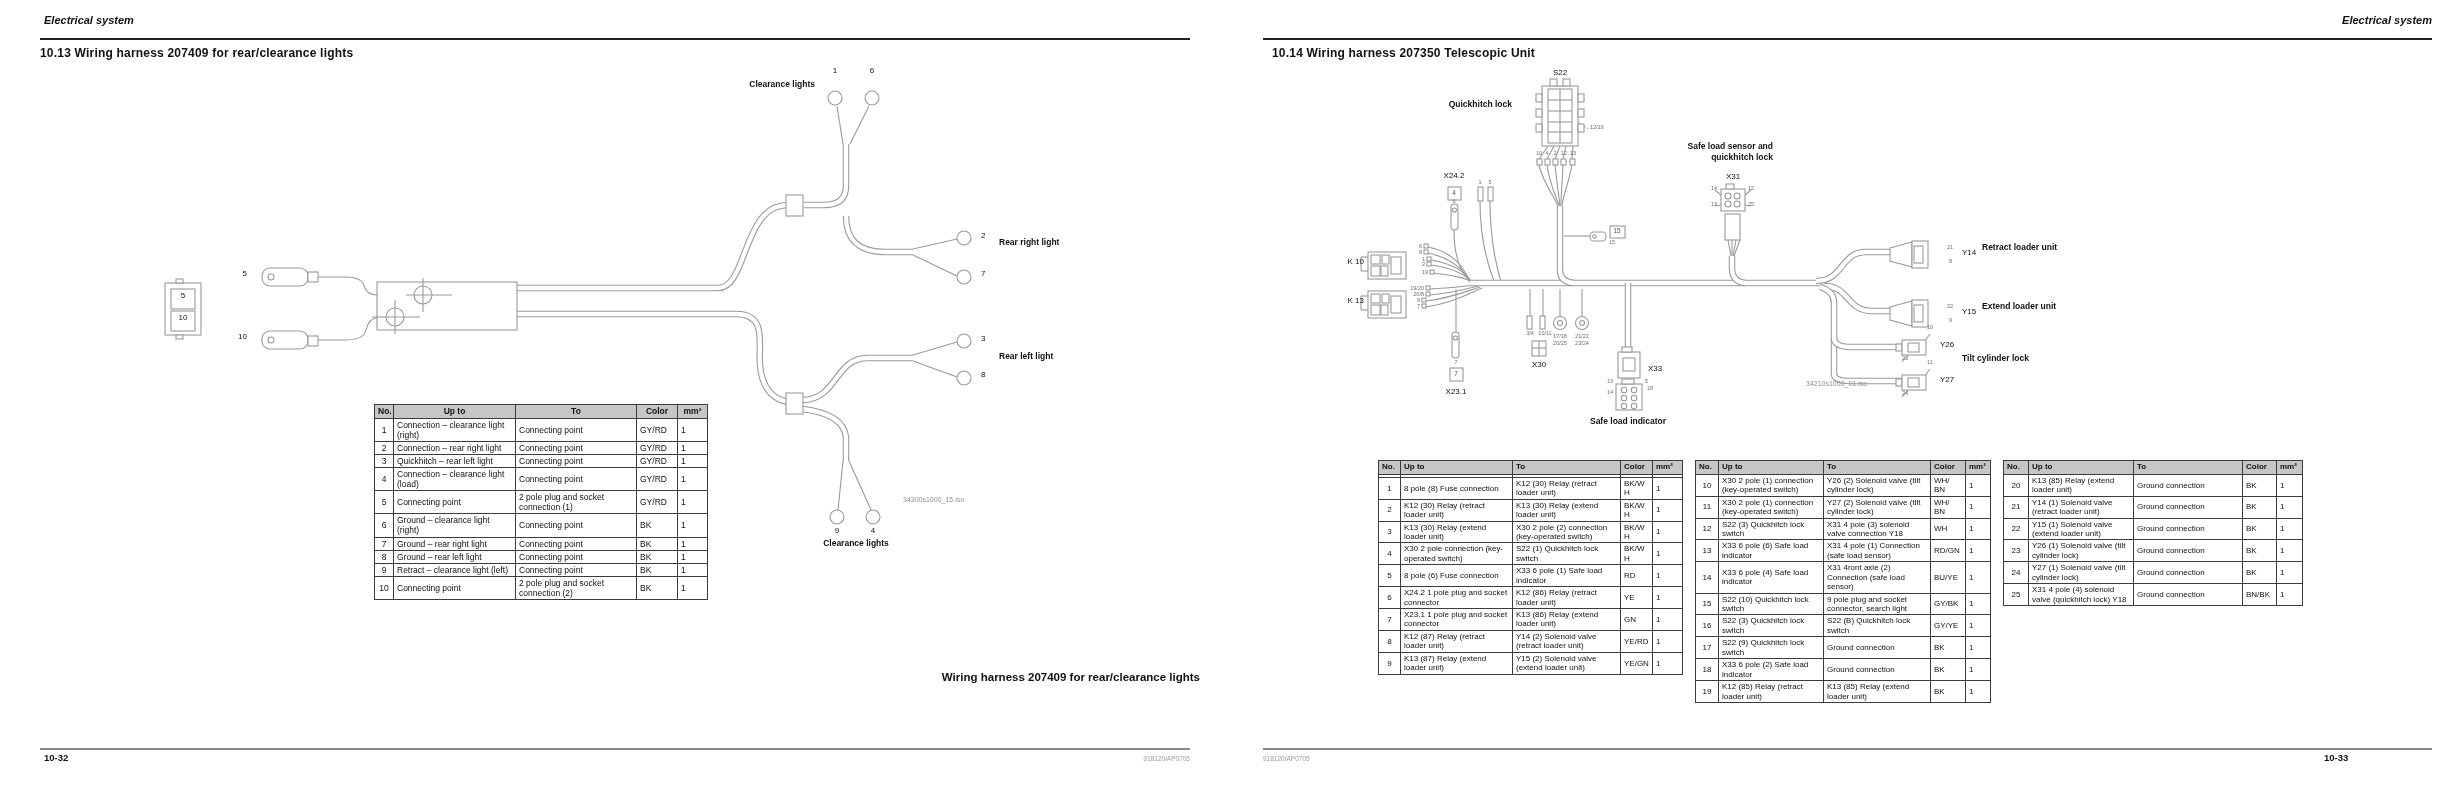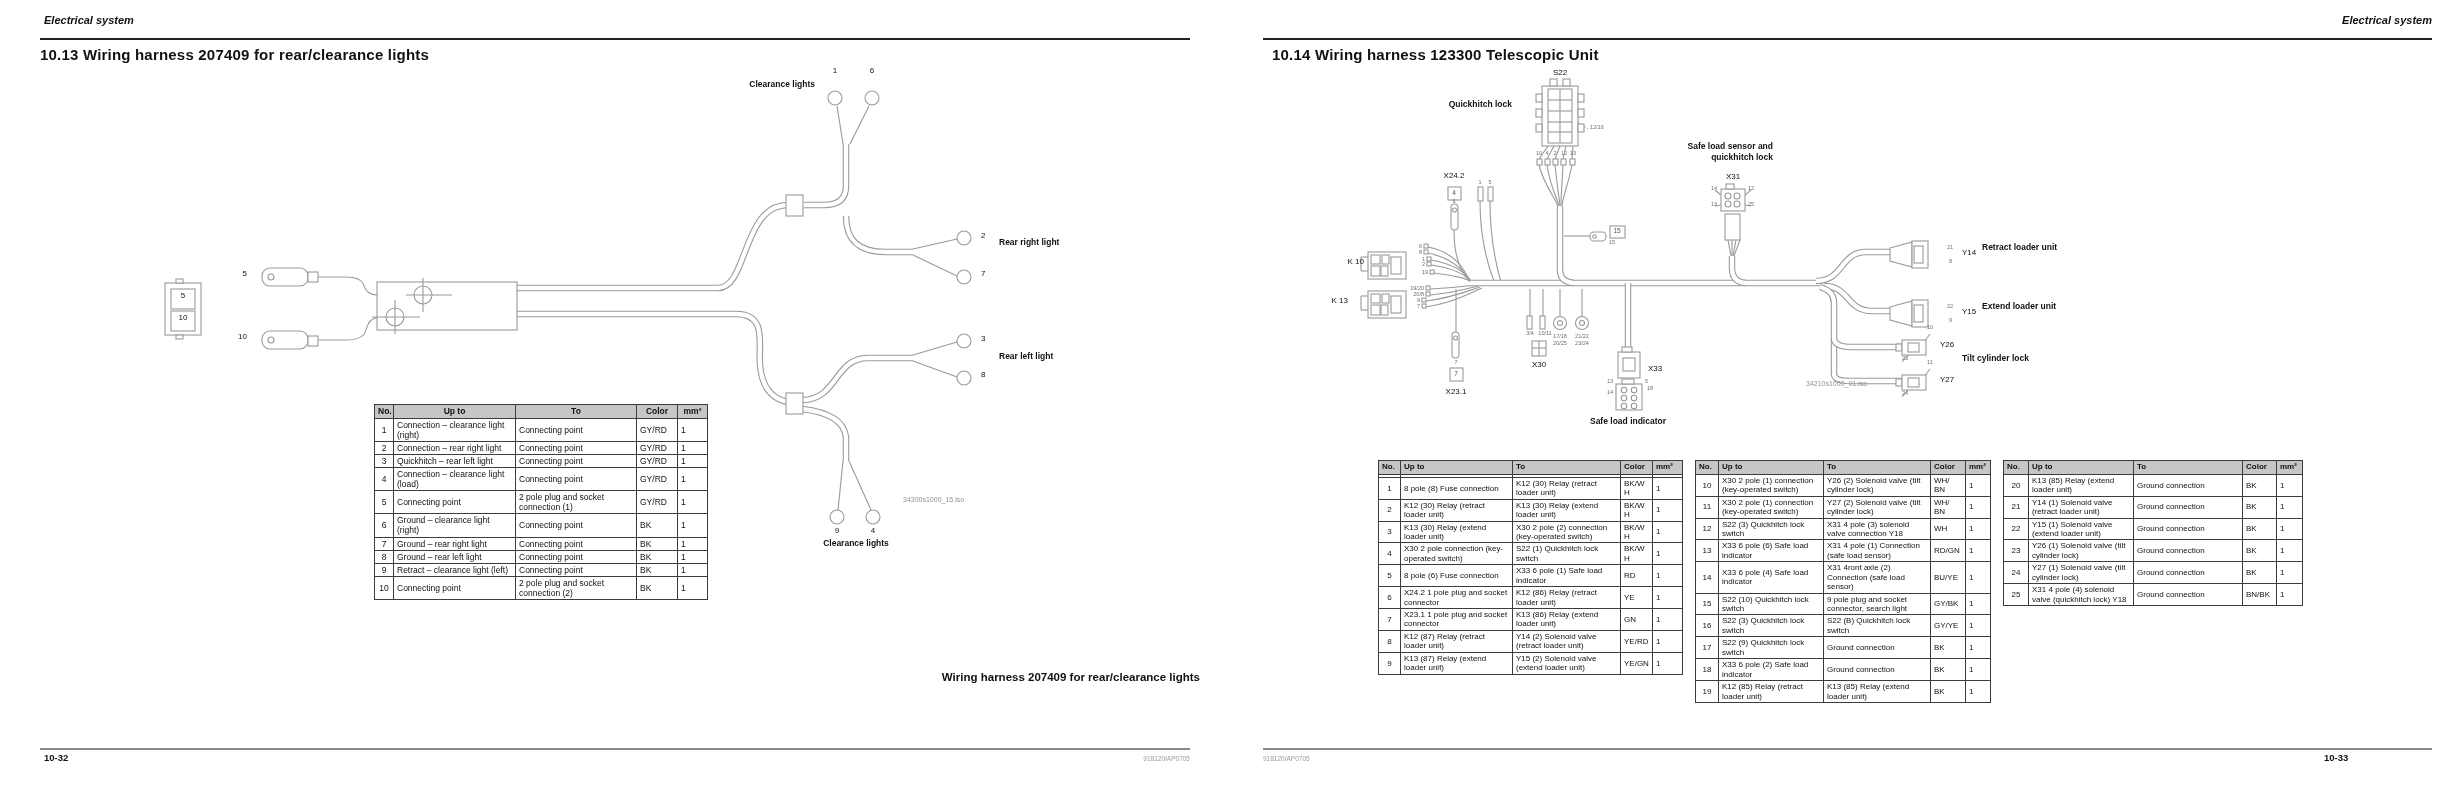--- a/index.html
+++ b/index.html
@@ -3,21 +3,21 @@
 <meta charset="utf-8">
 <style>
   html,body{margin:0;padding:0;}
   body{width:2448px;height:792px;background:#fdfdfd;position:relative;
        font-family:"Liberation Sans", sans-serif;color:#111;overflow:hidden;}
   .page{position:absolute;top:0;width:1224px;height:792px;background:#fff;}
   #pageL{left:0;} #pageR{left:1224px;}
   .ehdr{position:absolute;font-size:11px;font-weight:bold;font-style:italic;white-space:nowrap;}
   .rule{position:absolute;height:0;border-top:2px solid #222;}
   .rule.bot{border-top:2px solid #8a8a8a;}
-  .title{position:absolute;font-size:15px;font-weight:bold;white-space:nowrap;letter-spacing:.2px;}
+  .title{position:absolute;font-size:12px;font-weight:bold;white-space:nowrap;letter-spacing:.2px;}
   .caption{position:absolute;font-size:11.5px;font-weight:bold;text-align:right;}
   .fpage{position:absolute;font-size:9.5px;font-weight:bold;}
   .fcode{position:absolute;font-size:6.5px;color:#9a9a9a;text-align:right;}
   svg.diag{position:absolute;left:0;top:0;}
   .labels{position:absolute;left:0;top:0;width:100%;height:100%;pointer-events:none;}
   .lbl{position:absolute;white-space:nowrap;font-size:8px;color:#111;line-height:1.05;}
   .lbl.b{font-weight:bold;font-size:8.5px;}
   .lbl.n{font-size:8px;}
   .lbl.p{font-size:5.5px;color:#6e6e6e;}
   .lbl.bx{font-size:6.5px;color:#555;}
@@ -229,21 +229,21 @@
 
   <div class="caption" style="left:740px;top:671px;width:460px;">Wiring harness 207409 for rear/clearance lights</div>
   <div class="rule bot" style="left:40px;top:748px;width:1150px;"></div>
   <div class="fpage" style="left:44px;top:752px;">10-32</div>
   <div class="fcode" style="left:1000px;top:755px;width:190px;">918120/AP0705</div>
 </div>
 
 <div class="page" id="pageR">
   <div class="ehdr" style="left:950px;top:14px;width:258px;text-align:right;">Electrical system</div>
   <div class="rule" style="left:39px;top:38px;width:1169px;"></div>
-  <div class="title" style="left:48px;top:46px;">10.14 Wiring harness 123300 Telescopic Unit</div>
+  <div class="title" style="left:48px;top:46px;">10.14 Wiring harness 207350 Telescopic Unit</div>
 
   <svg class="diag" width="1224" height="792" viewBox="0 0 1224 792">
     <defs>
       <path id="RS" d="M336 206 V270 Q336 282 350 283"></path>
       <path id="RX31" d="M508 256 V268 Q508 282 522 283"></path>
       <path id="RX33" d="M404 283 V352"></path>
       <path id="RT" d="M246 283 H604"></path>
       <path id="RY14" d="M592 281 C620 281 616 252 642 252 H686"></path>
       <path id="RY15" d="M600 286 C626 286 622 311 648 311 H686"></path>
       <path id="RYD" d="M596 287 Q610 291 610 303 V374 Q610 381 626 381 H678"></path>
@@ -448,21 +448,21 @@
       <span class="lbl p c" style="left: 315px; top: 151px;">10</span>
       <span class="lbl p c" style="left: 323px; top: 151px;">4</span>
       <span class="lbl p c" style="left: 331px; top: 151px;">2</span>
       <span class="lbl p c" style="left: 340px; top: 151px;">12</span>
       <span class="lbl p c" style="left: 349px; top: 151px;">13</span>
       <span class="lbl p c" style="left: 230px; top: 199px;">6</span>
       <span class="lbl bx c" style="left: 230px; top: 190px;">4</span>
       <span class="lbl bx c" style="left: 393px; top: 228px;">15</span>
       <span class="lbl p" style="left: 385px; top: 240px;">15</span>
       <span class="lbl n r" style="left: 140px; top: 258px;">K 10</span>
-      <span class="lbl n r" style="left: 124px; top: 297px; padding-left: 28px;">K 13</span>
+      <span class="lbl n r" style="left: 140px; top: 297px; padding-left: 28px;">K 13</span>
       <span class="lbl p r" style="left: 198px; top: 244px;">6</span>
       <span class="lbl p r" style="left: 198px; top: 250px;">8</span>
       <span class="lbl p r" style="left: 201px; top: 257px;">1</span>
       <span class="lbl p r" style="left: 201px; top: 262px;">2</span>
       <span class="lbl p r" style="left: 204px; top: 270px;">19</span>
       <span class="lbl p r" style="left: 200px; top: 286px;">19/20</span>
       <span class="lbl p r" style="left: 200px; top: 292px;">20/8</span>
       <span class="lbl p r" style="left: 196px; top: 298px;">9</span>
       <span class="lbl p r" style="left: 196px; top: 304px;">7</span>
       <span class="lbl p c" style="left: 232px; top: 360px;">7</span>

